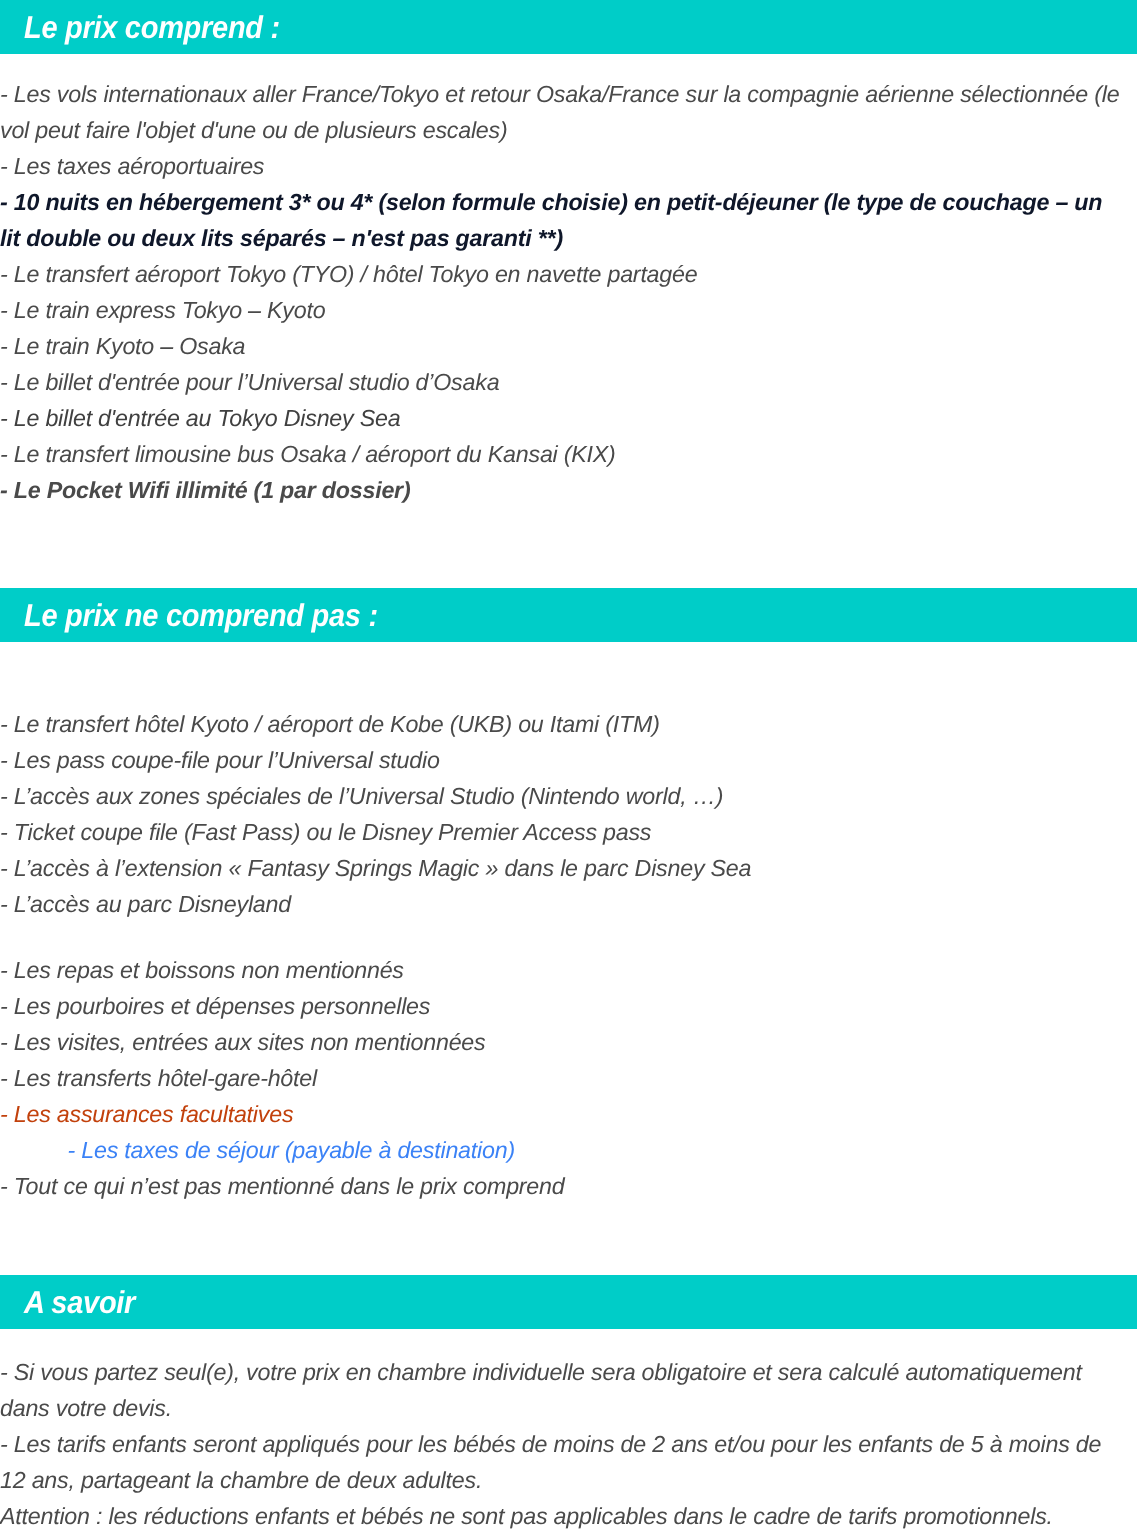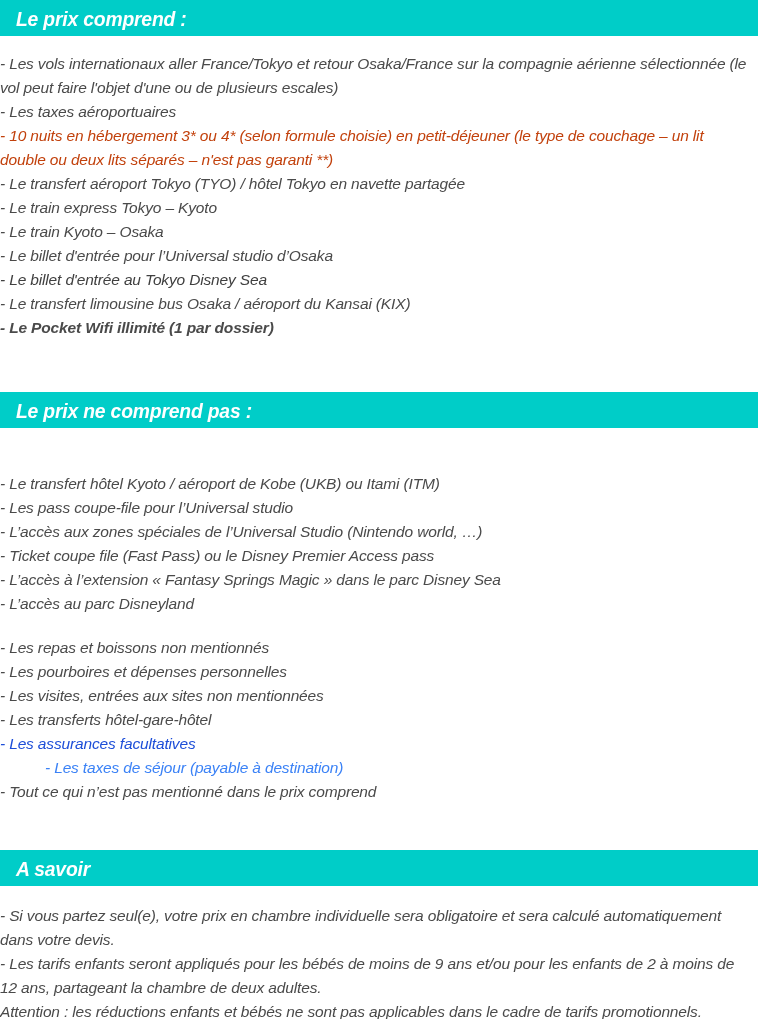--- a/index.html
+++ b/index.html
@@ -86,21 +86,21 @@
   <div class="section-header" style="background: rgb(0, 205, 200); color: rgb(255, 255, 255);">
     <span class="section-header-title">Le prix comprend :</span>
   </div>
 
   <div class="gap-top-16"></div>
 
   <div class="section-body">
     <ul class="list">
       <li class="list-item" style="color: rgb(74, 74, 74);">- Les vols internationaux aller France/Tokyo et retour Osaka/France sur la compagnie aérienne sélectionnée (le vol peut faire l'objet d'une ou de plusieurs escales)</li>
       <li class="list-item" style="color: rgb(74, 74, 74);">- Les taxes aéroportuaires</li>
-      <li class="list-item" style="color: #c2410c;">- 10 nuits en hébergement 3* ou 4* (selon formule choisie) en petit-déjeuner (le type de couchage – un lit double ou deux lits séparés – n'est pas garanti **)</li>
+      <li class="list-item" style="color: #0f172a; font-weight: bold;">- 10 nuits en hébergement 3* ou 4* (selon formule choisie) en petit-déjeuner (le type de couchage – un lit double ou deux lits séparés – n'est pas garanti **)</li>
       <li class="list-item" style="color: rgb(74, 74, 74);">- Le transfert aéroport Tokyo (TYO) / hôtel Tokyo en navette partagée</li>
       <li class="list-item" style="color: rgb(74, 74, 74);">- Le train express Tokyo – Kyoto</li>
       <li class="list-item" style="color: rgb(74, 74, 74);">- Le train Kyoto – Osaka</li>
       <li class="list-item" style="color: rgb(74, 74, 74);">- Le billet d'entrée pour l’Universal studio d’Osaka</li>
       <li class="list-item" style="color: #404040;">- Le billet d'entrée au Tokyo Disney Sea</li>
       <li class="list-item" style="color: rgb(74, 74, 74);">- Le transfert limousine bus Osaka / aéroport du Kansai (KIX)</li>
       <li class="list-item" style="color: rgb(74, 74, 74); font-weight: bold;">- Le Pocket Wifi illimité (1 par dossier)</li>
     </ul>
   </div>
 
@@ -117,33 +117,33 @@
       <li class="list-item" style="color: rgb(74, 74, 74);">- Le transfert hôtel Kyoto / aéroport de Kobe (UKB) ou Itami (ITM)</li>
       <li class="list-item" style="color: rgb(74, 74, 74);">- Les pass coupe-file pour l’Universal studio</li>
       <li class="list-item" style="color: rgb(74, 74, 74);">- L’accès aux zones spéciales de l’Universal Studio (Nintendo world, …)</li>
       <li class="list-item" style="color: rgb(74, 74, 74);">- Ticket coupe file (Fast Pass) ou le Disney Premier Access pass</li>
       <li class="list-item" style="color: rgb(74, 74, 74);">- L’accès à l’extension « Fantasy Springs Magic » dans le parc Disney Sea</li>
       <li class="list-item" style="color: rgb(74, 74, 74);">- L’accès au parc Disneyland</li>
       <li class="list-item" style="color: rgb(74, 74, 74); margin-top: 20px;">- Les repas et boissons non mentionnés</li>
       <li class="list-item" style="color: rgb(74, 74, 74);">- Les pourboires et dépenses personnelles</li>
       <li class="list-item" style="color: rgb(74, 74, 74);">- Les visites, entrées aux sites non mentionnées</li>
       <li class="list-item" style="color: rgb(74, 74, 74);">- Les transferts hôtel-gare-hôtel</li>
-      <li class="list-item" style="color: #1d4ed8;">- Les assurances facultatives</li>
+      <li class="list-item" style="color: #c2410c;">- Les assurances facultatives</li>
       <li class="list-item" style="color: #3b82f6; padding-left: 45px;">- Les taxes de séjour (payable à destination)</li>
       <li class="list-item" style="color: rgb(74, 74, 74);">- Tout ce qui n’est pas mentionné dans le prix comprend</li>
     </ul>
   </div>
 
   <div class="gap-bottom-46"></div>
 
   <div class="section-header" style="background: rgb(0, 205, 200); color: rgb(255, 255, 255);">
     <span class="section-header-title">A savoir</span>
   </div>
 
   <div class="gap-18"></div>
 
   <div class="section-body">
     <p class="para" style="color: rgb(74, 74, 74);">- Si vous partez seul(e), votre prix en chambre individuelle sera obligatoire et sera calculé automatiquement dans votre devis.</p>
-    <p class="para" style="color: rgb(74, 74, 74);">- Les tarifs enfants seront appliqués pour les bébés de moins de 9 ans et/ou pour les enfants de 2 à moins de 12 ans, partageant la chambre de deux adultes.</p>
+    <p class="para" style="color: rgb(74, 74, 74);">- Les tarifs enfants seront appliqués pour les bébés de moins de 2 ans et/ou pour les enfants de 5 à moins de 12 ans, partageant la chambre de deux adultes.</p>
     <p class="para" style="color: rgb(74, 74, 74);">Attention : les réductions enfants et bébés ne sont pas applicables dans le cadre de tarifs promotionnels.</p>
   </div>
 
 </div>
 
 </body></html>

